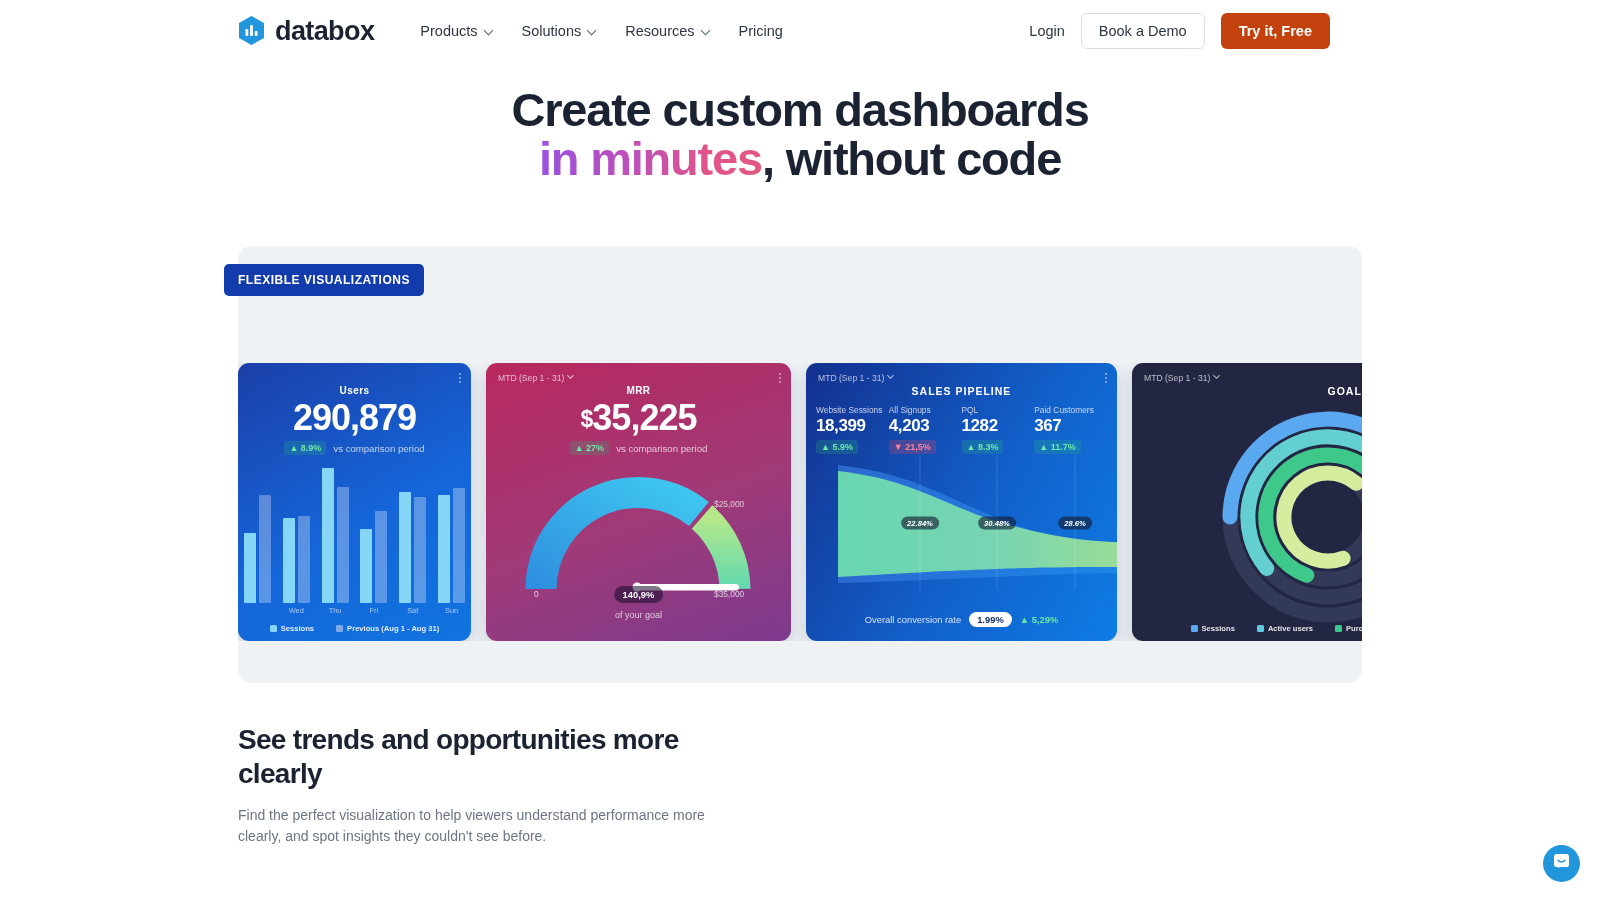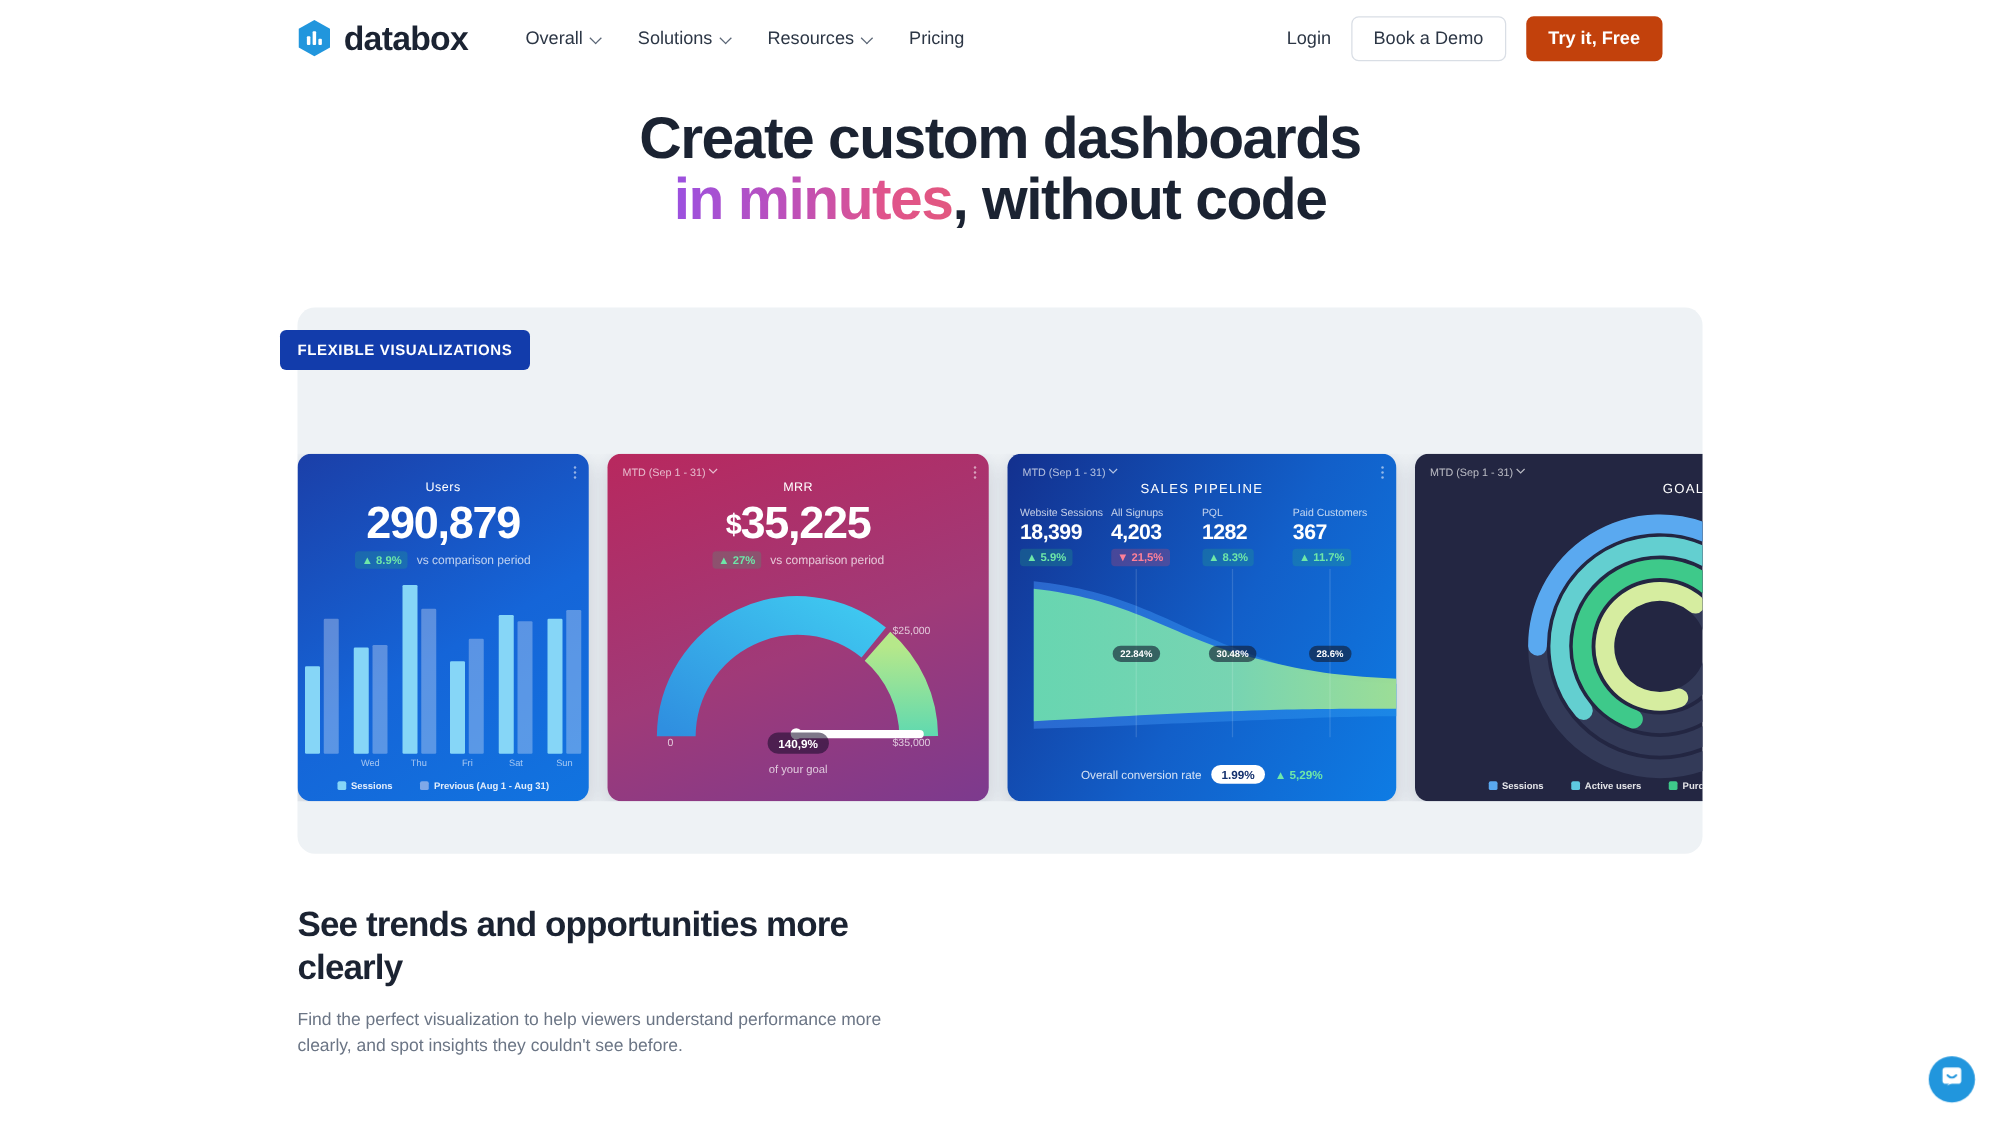--- a/index.html
+++ b/index.html
@@ -96,21 +96,21 @@
     display: flex; align-items: center; gap: 4px; cursor: pointer;
   }
   .card-period .chev::after { border-color: rgba(255,255,255,0.68); width: 4px; height: 4px; }
   .kebab {
     position: absolute; right: 10px; top: 10px; width: 3px; cursor: pointer;
     display: flex; flex-direction: column; gap: 2px; align-items: center;
   }
   .kebab i { width: 2px; height: 2px; background: rgba(255,255,255,0.55); border-radius: 50%; display: block; }
 
   .card-title {
-    text-align: center; font-size: 10px; font-weight: normal;
+    text-align: center; font-size: 10px; font-weight: bold;
     letter-spacing: 0.4px; padding-top: 22px;
   }
   .card-title.wide { letter-spacing: 1px; font-size: 10.5px; }
   .big-num {
     text-align: center; font-size: 36px; font-weight: bold; letter-spacing: -1px;
     line-height: 1.1; margin-top: 2px;
   }
   .big-num .cur { font-size: 23px; vertical-align: 3px; }
   .delta-row {
     display: flex; align-items: center; justify-content: center; gap: 7px;
@@ -153,21 +153,21 @@
     position: absolute; left: 0; right: 0; bottom: 21px; text-align: center;
     font-size: 9px; color: rgba(255,255,255,0.72);
   }
 
   
   .pipe-cols { display: flex; padding: 8px 10px 0 10px; }
   .pipe-col { flex: 1; }
   .pipe-col .lab { font-size: 8.4px; color: rgba(255,255,255,0.74); }
   .pipe-col .val { font-size: 17px; font-weight: bold; letter-spacing: -0.4px; margin-top: 1px; }
   .pipe-col .pill-up, .pipe-col .pill-down { display: inline-block; margin-top: 3px; }
-  .funnel { position: absolute; left: 3px; right: 0; top: 92px; height: 135px; }
+  .funnel { position: absolute; left: 14px; right: 0; top: 92px; height: 135px; font-style: italic; }
   .fpill {
     position: absolute; background: rgba(18,28,48,0.62); border-radius: 8px;
     padding: 2px 6px; font-size: 7.6px; font-weight: bold; transform: translate(-50%,-50%);
   }
   .conv {
     position: absolute; left: 0; right: 0; bottom: 14px;
     display: flex; align-items: center; justify-content: center; gap: 8px;
     font-size: 9.4px; color: rgba(255,255,255,0.82);
   }
   .conv .chip { background: #fff; color: #13306d; font-weight: bold; border-radius: 9px; padding: 2px 8px; font-size: 9.4px; }
@@ -203,21 +203,21 @@
         <rect x="7.5" y="13" width="2.8" height="7" fill="#fff" rx="0.8"></rect>
         <rect x="12.1" y="9" width="2.8" height="11" fill="#fff" rx="0.8"></rect>
         <rect x="16.7" y="15" width="2.8" height="5" fill="#fff" rx="0.8"></rect>
       </svg>
     </span>
     <span class="brand-name">databox</span>
   </div>
 
   <div class="nav-links">
     <div class="nav-link">
-      <span>Overall</span>
+      <span>Products</span>
       <i class="chev"></i>
     </div>
     <div class="nav-link">
       <span>Solutions</span>
       <i class="chev"></i>
     </div>
     <div class="nav-link">
       <span>Resources</span>
       <i class="chev"></i>
     </div>

